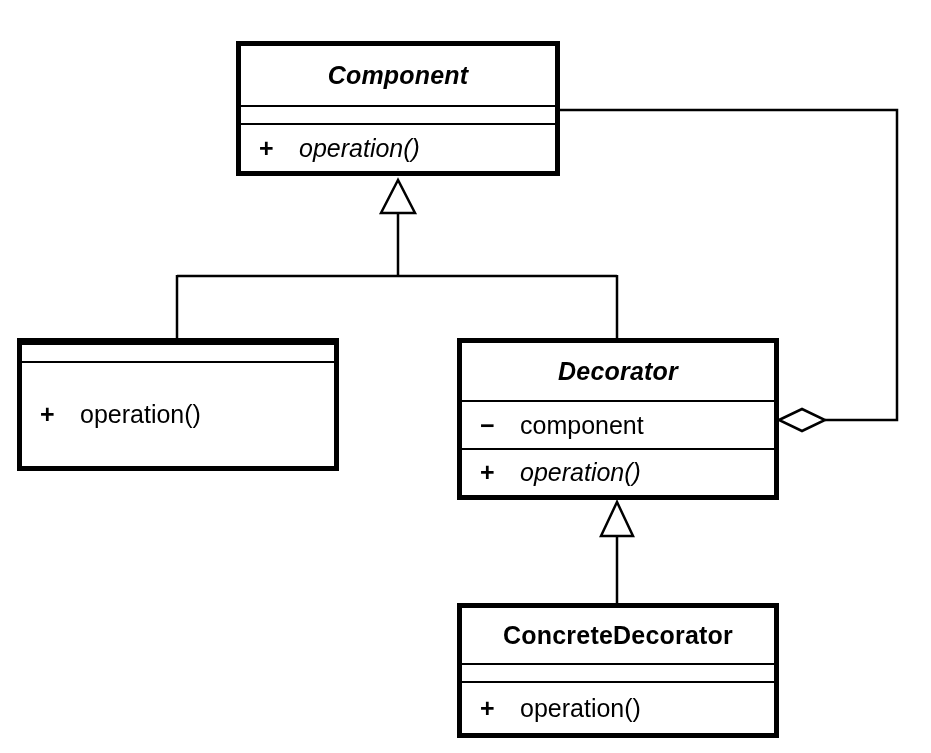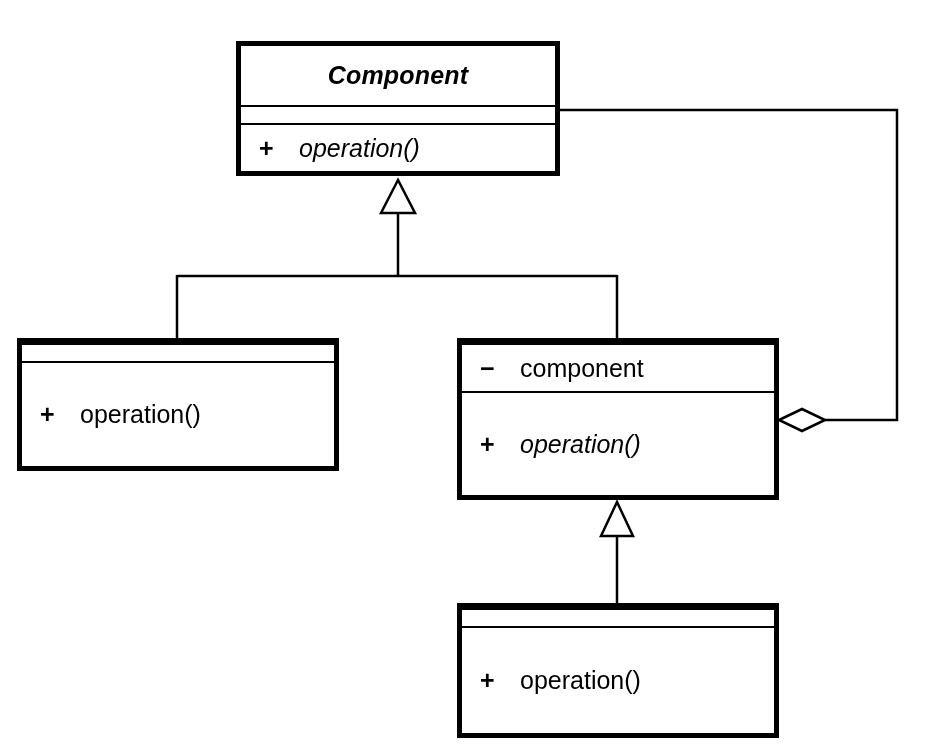--- a/index.html
+++ b/index.html
@@ -128,35 +128,37 @@
     <div class="uml-section attrs"></div>
     <div class="uml-section ops">
       <div class="uml-member">
         <span class="vis">+</span>
         <span>operation()</span>
       </div>
     </div>
   </div>
 
   <div class="uml-box" id="box-decorator">
+    <div class="uml-title abstract">Decorator</div>
     <div class="uml-section attrs">
       <div class="uml-member">
         <span class="vis">−</span>
         <span>component</span>
       </div>
     </div>
     <div class="uml-section ops">
       <div class="uml-member">
         <span class="vis">+</span>
         <span class="abstract">operation()</span>
       </div>
     </div>
   </div>
 
   <div class="uml-box" id="box-concrete-decorator">
+    <div class="uml-title">ConcreteDecorator</div>
     <div class="uml-section attrs"></div>
     <div class="uml-section ops">
       <div class="uml-member">
         <span class="vis">+</span>
         <span>operation()</span>
       </div>
     </div>
   </div>
 
 </div>

